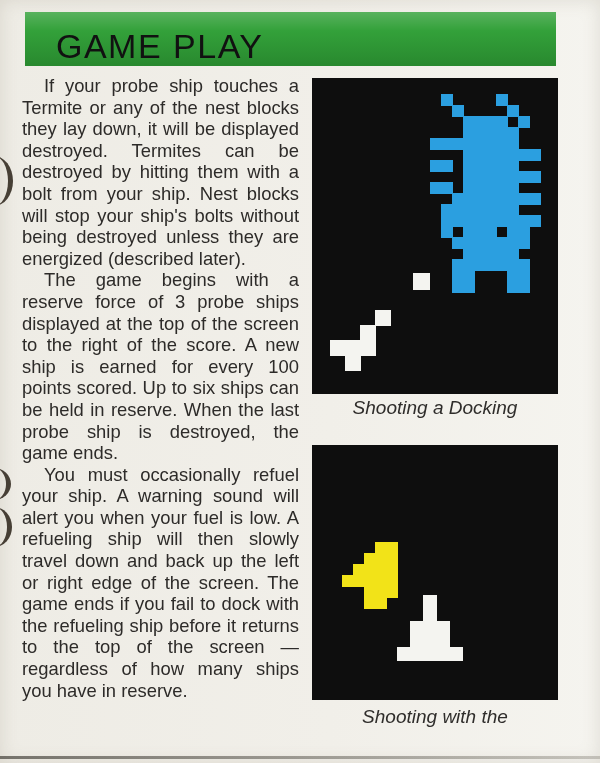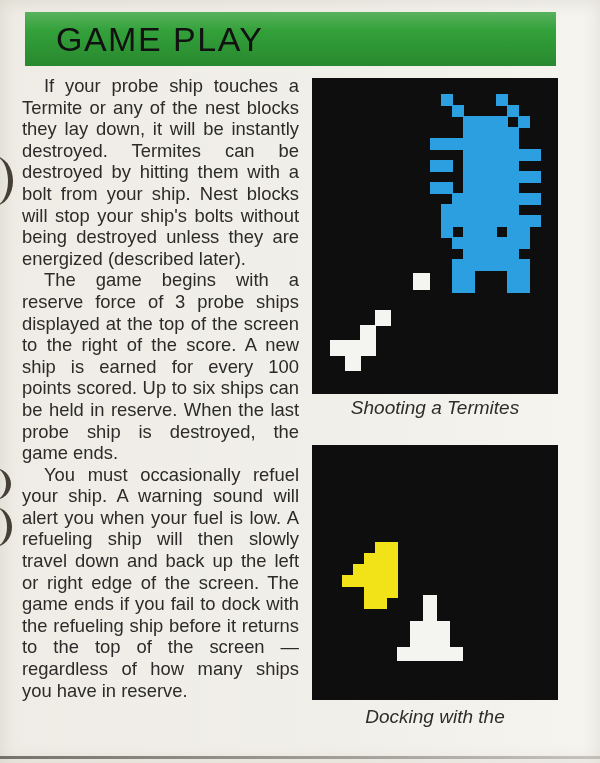--- a/index.html
+++ b/index.html
@@ -70,26 +70,26 @@
   .page-bottom-edge{
     position:absolute;left:0;bottom:4px;width:100%;height:3px;
     background:linear-gradient(90deg,rgba(55,52,45,.65),rgba(120,116,106,.35));
   }
 </style>
 </head>
 <body>
 
 <div class="page">
 
-  <div class="header-bar" style="background-color: rgb(47, 159, 54);">
+  <div class="header-bar" style="background-color: rgb(47, 159, 54); align-items: flex-end;">
     <span class="header-title" style="color: rgb(17, 17, 17);">GAME PLAY</span>
   </div>
 
   <div class="body-col">
-    <p>If your probe ship touches a Termite or any of the nest blocks they lay down, it will be instantly destroyed. Termites can be destroyed by hitting them with a bolt from your ship. Nest blocks will stop your ship's bolts without being destroyed unless they are energized (described later).</p>
+    <p>If your probe ship touches a Termite or any of the nest blocks they lay down, it will be displayed destroyed. Termites can be destroyed by hitting them with a bolt from your ship. Nest blocks will stop your ship's bolts without being destroyed unless they are energized (described later).</p>
     <p>The game begins with a reserve force of 3 probe ships displayed at the top of the screen to the right of the score. A new ship is earned for every 100 points scored. Up to six ships can be held in reserve. When the last probe ship is destroyed, the game ends.</p>
     <p>You must occasionally refuel your ship. A warning sound will alert you when your fuel is low. A refueling ship will then slowly travel down and back up the left or right edge of the screen. The game ends if you fail to dock with the refueling ship before it returns to the top of the screen — regardless of how many ships you have in reserve.</p>
   </div>
 
   <div class="screen screen-1" style="background-color: rgb(14, 14, 14);">
       <div class="sprite" style="left: 118px; top: 16px;">
         <div style="position: absolute; left: 11px; top: 0px; width: 11.6px; height: 11.6px; background: rgb(43, 159, 224);"></div>
         <div style="position: absolute; left: 66px; top: 0px; width: 11.6px; height: 11.6px; background: rgb(43, 159, 224);"></div>
         <div style="position: absolute; left: 22px; top: 11px; width: 11.6px; height: 11.6px; background: rgb(43, 159, 224);"></div>
         <div style="position: absolute; left: 77px; top: 11px; width: 11.6px; height: 11.6px; background: rgb(43, 159, 224);"></div>
@@ -203,21 +203,21 @@
       <div class="sprite" style="left: 18px; top: 232px;">
         <div style="position: absolute; left: 45px; top: 0px; width: 15.6px; height: 15.6px; background: rgb(244, 244, 240);"></div>
         <div style="position: absolute; left: 30px; top: 15px; width: 15.6px; height: 15.6px; background: rgb(244, 244, 240);"></div>
         <div style="position: absolute; left: 0px; top: 30px; width: 15.6px; height: 15.6px; background: rgb(244, 244, 240);"></div>
         <div style="position: absolute; left: 15px; top: 30px; width: 15.6px; height: 15.6px; background: rgb(244, 244, 240);"></div>
         <div style="position: absolute; left: 30px; top: 30px; width: 15.6px; height: 15.6px; background: rgb(244, 244, 240);"></div>
         <div style="position: absolute; left: 15px; top: 45px; width: 15.6px; height: 15.6px; background: rgb(244, 244, 240);"></div>
       </div>
     </div>
   <div class="caption caption-1">
-    <span>Shooting a Termites</span>
+    <span>Shooting a Docking</span>
   </div>
 
   <div class="screen screen-2" style="background-color: rgb(14, 14, 14);">
       <div class="sprite" style="left: 30px; top: 97px;">
         <div style="position: absolute; left: 33px; top: 0px; width: 11.6px; height: 11.6px; background: rgb(242, 227, 24);"></div>
         <div style="position: absolute; left: 44px; top: 0px; width: 11.6px; height: 11.6px; background: rgb(242, 227, 24);"></div>
         <div style="position: absolute; left: 22px; top: 11px; width: 11.6px; height: 11.6px; background: rgb(242, 227, 24);"></div>
         <div style="position: absolute; left: 33px; top: 11px; width: 11.6px; height: 11.6px; background: rgb(242, 227, 24);"></div>
         <div style="position: absolute; left: 44px; top: 11px; width: 11.6px; height: 11.6px; background: rgb(242, 227, 24);"></div>
         <div style="position: absolute; left: 11px; top: 22px; width: 11.6px; height: 11.6px; background: rgb(242, 227, 24);"></div>
@@ -245,21 +245,21 @@
         <div style="position: absolute; left: 26px; top: 39px; width: 13.6px; height: 13.6px; background: rgb(244, 244, 240);"></div>
         <div style="position: absolute; left: 39px; top: 39px; width: 13.6px; height: 13.6px; background: rgb(244, 244, 240);"></div>
         <div style="position: absolute; left: 0px; top: 52px; width: 13.6px; height: 13.6px; background: rgb(244, 244, 240);"></div>
         <div style="position: absolute; left: 13px; top: 52px; width: 13.6px; height: 13.6px; background: rgb(244, 244, 240);"></div>
         <div style="position: absolute; left: 26px; top: 52px; width: 13.6px; height: 13.6px; background: rgb(244, 244, 240);"></div>
         <div style="position: absolute; left: 39px; top: 52px; width: 13.6px; height: 13.6px; background: rgb(244, 244, 240);"></div>
         <div style="position: absolute; left: 52px; top: 52px; width: 13.6px; height: 13.6px; background: rgb(244, 244, 240);"></div>
       </div>
     </div>
   <div class="caption caption-2">
-    <span>Docking with the</span><br>
+    <span>Shooting with the</span><br>
   </div>
 
   <div class="binding-mark mark-1"></div>
   <div class="binding-mark mark-2"></div>
   <div class="binding-mark mark-3"></div>
 
   <div class="page-bottom-edge"></div>
 
 </div>
 

